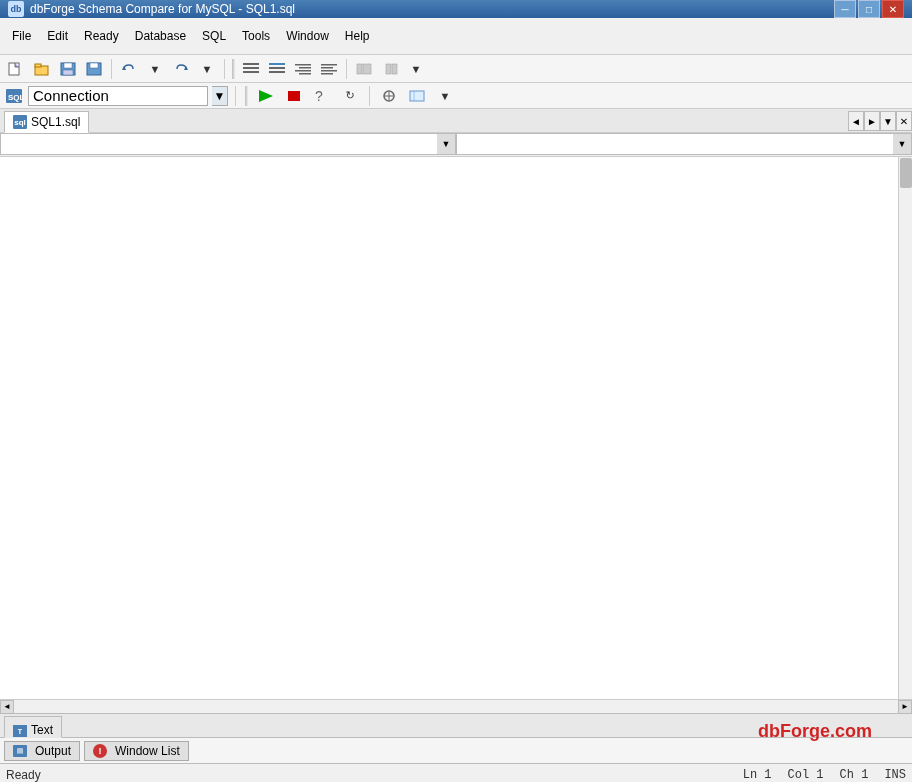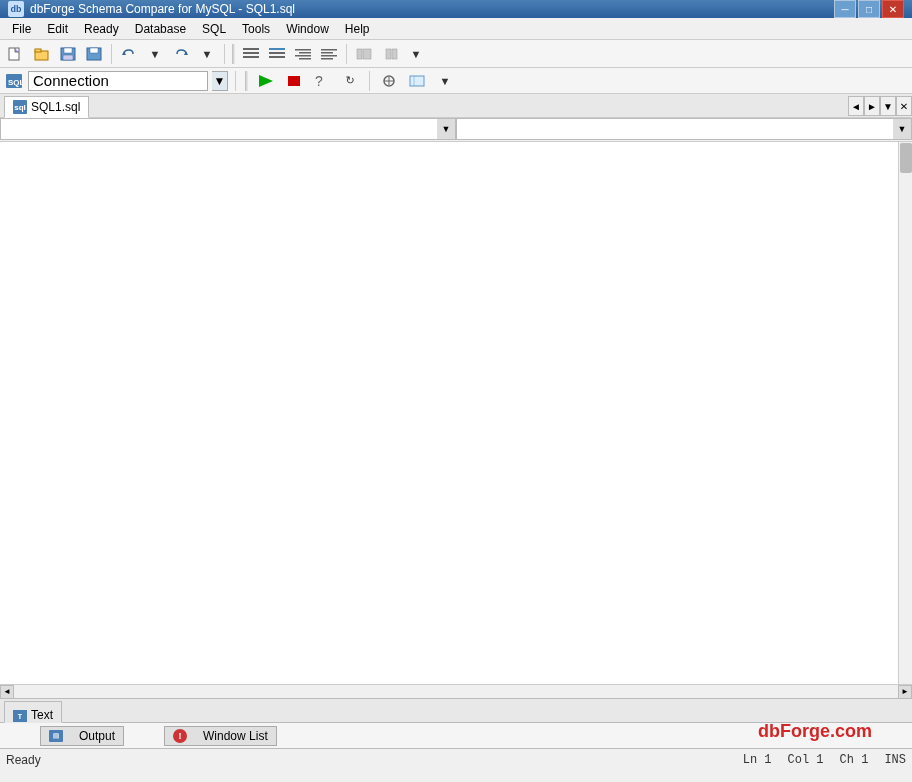--- a/index.html
+++ b/index.html
@@ -57,21 +57,21 @@
       display: flex;
       align-items: center;
       justify-content: center;
       cursor: pointer;
     }
     .title-btn-close { background: #c0392b; border-color: #e05a4e; }
 
     
     #menu-bar {
       background: #f0f0f0;
-      height: 22px;
+      height: 37px;
       display: flex;
       align-items: center;
       border-bottom: 1px solid #ccc;
       padding: 0 4px;
     }
     .menu-item {
       padding: 2px 8px;
       font-size: 12px;
       cursor: pointer;
       height: 100%;
@@ -353,24 +353,23 @@
       padding: 0 4px;
       gap: 4px;
     }
     .output-tab {
       height: 20px;
       background: #e0e0e0;
       border: 1px solid #aaa;
       padding: 0 8px;
       display: flex;
       align-items: center;
-      gap: 16px;
-      font-size: 12px;
-      cursor: pointer;
-      margin-left: 36px;
+      gap: 8px;
+      font-size: 12px;
+      cursor: pointer;
     }
     .output-icon {
       width: 14px;
       height: 12px;
       background: #4a7fb5;
       border-radius: 1px;
       display: flex;
       align-items: center;
       justify-content: center;
       font-size: 7px;

